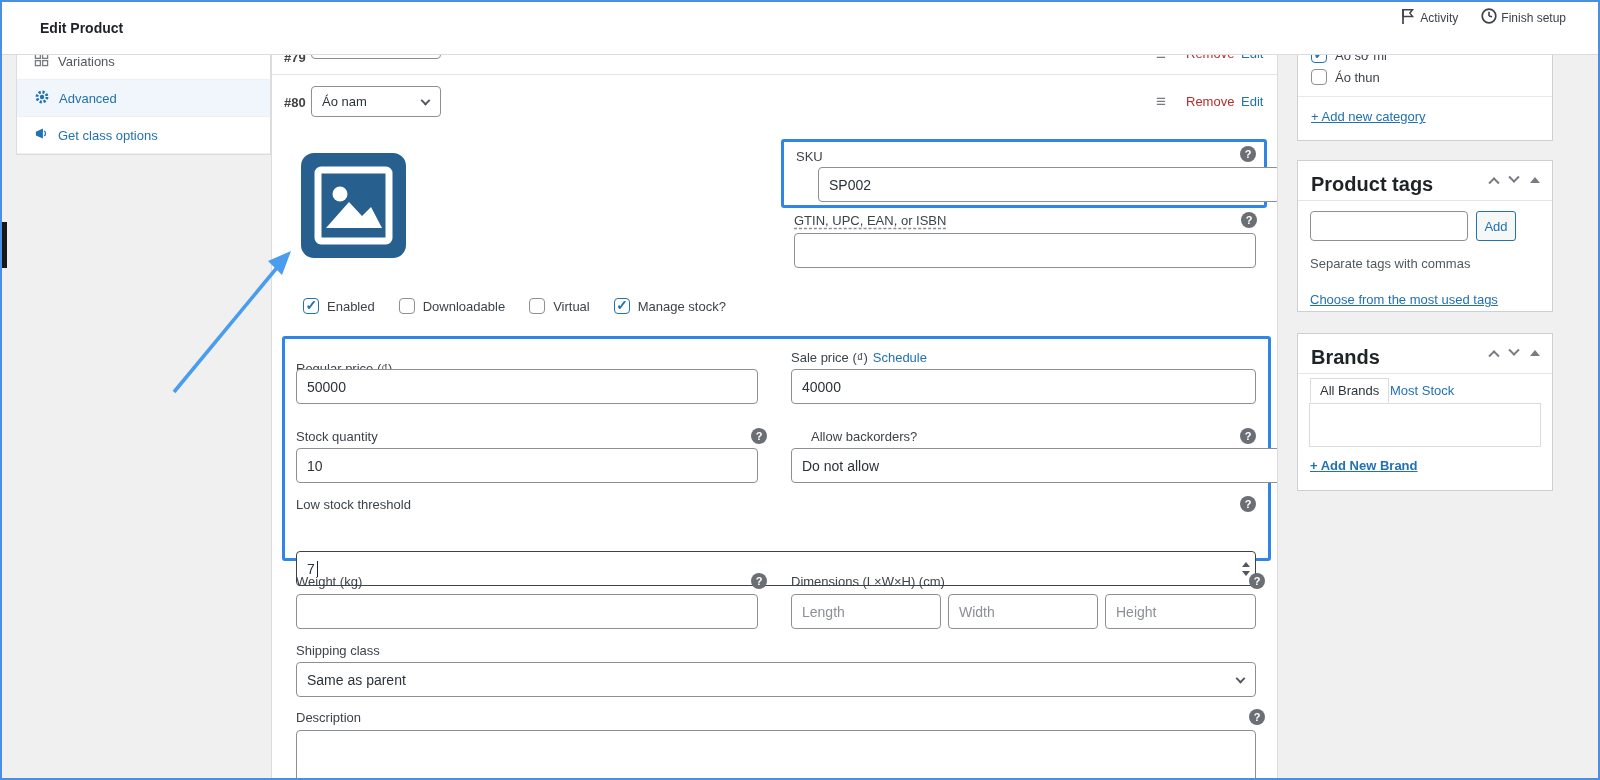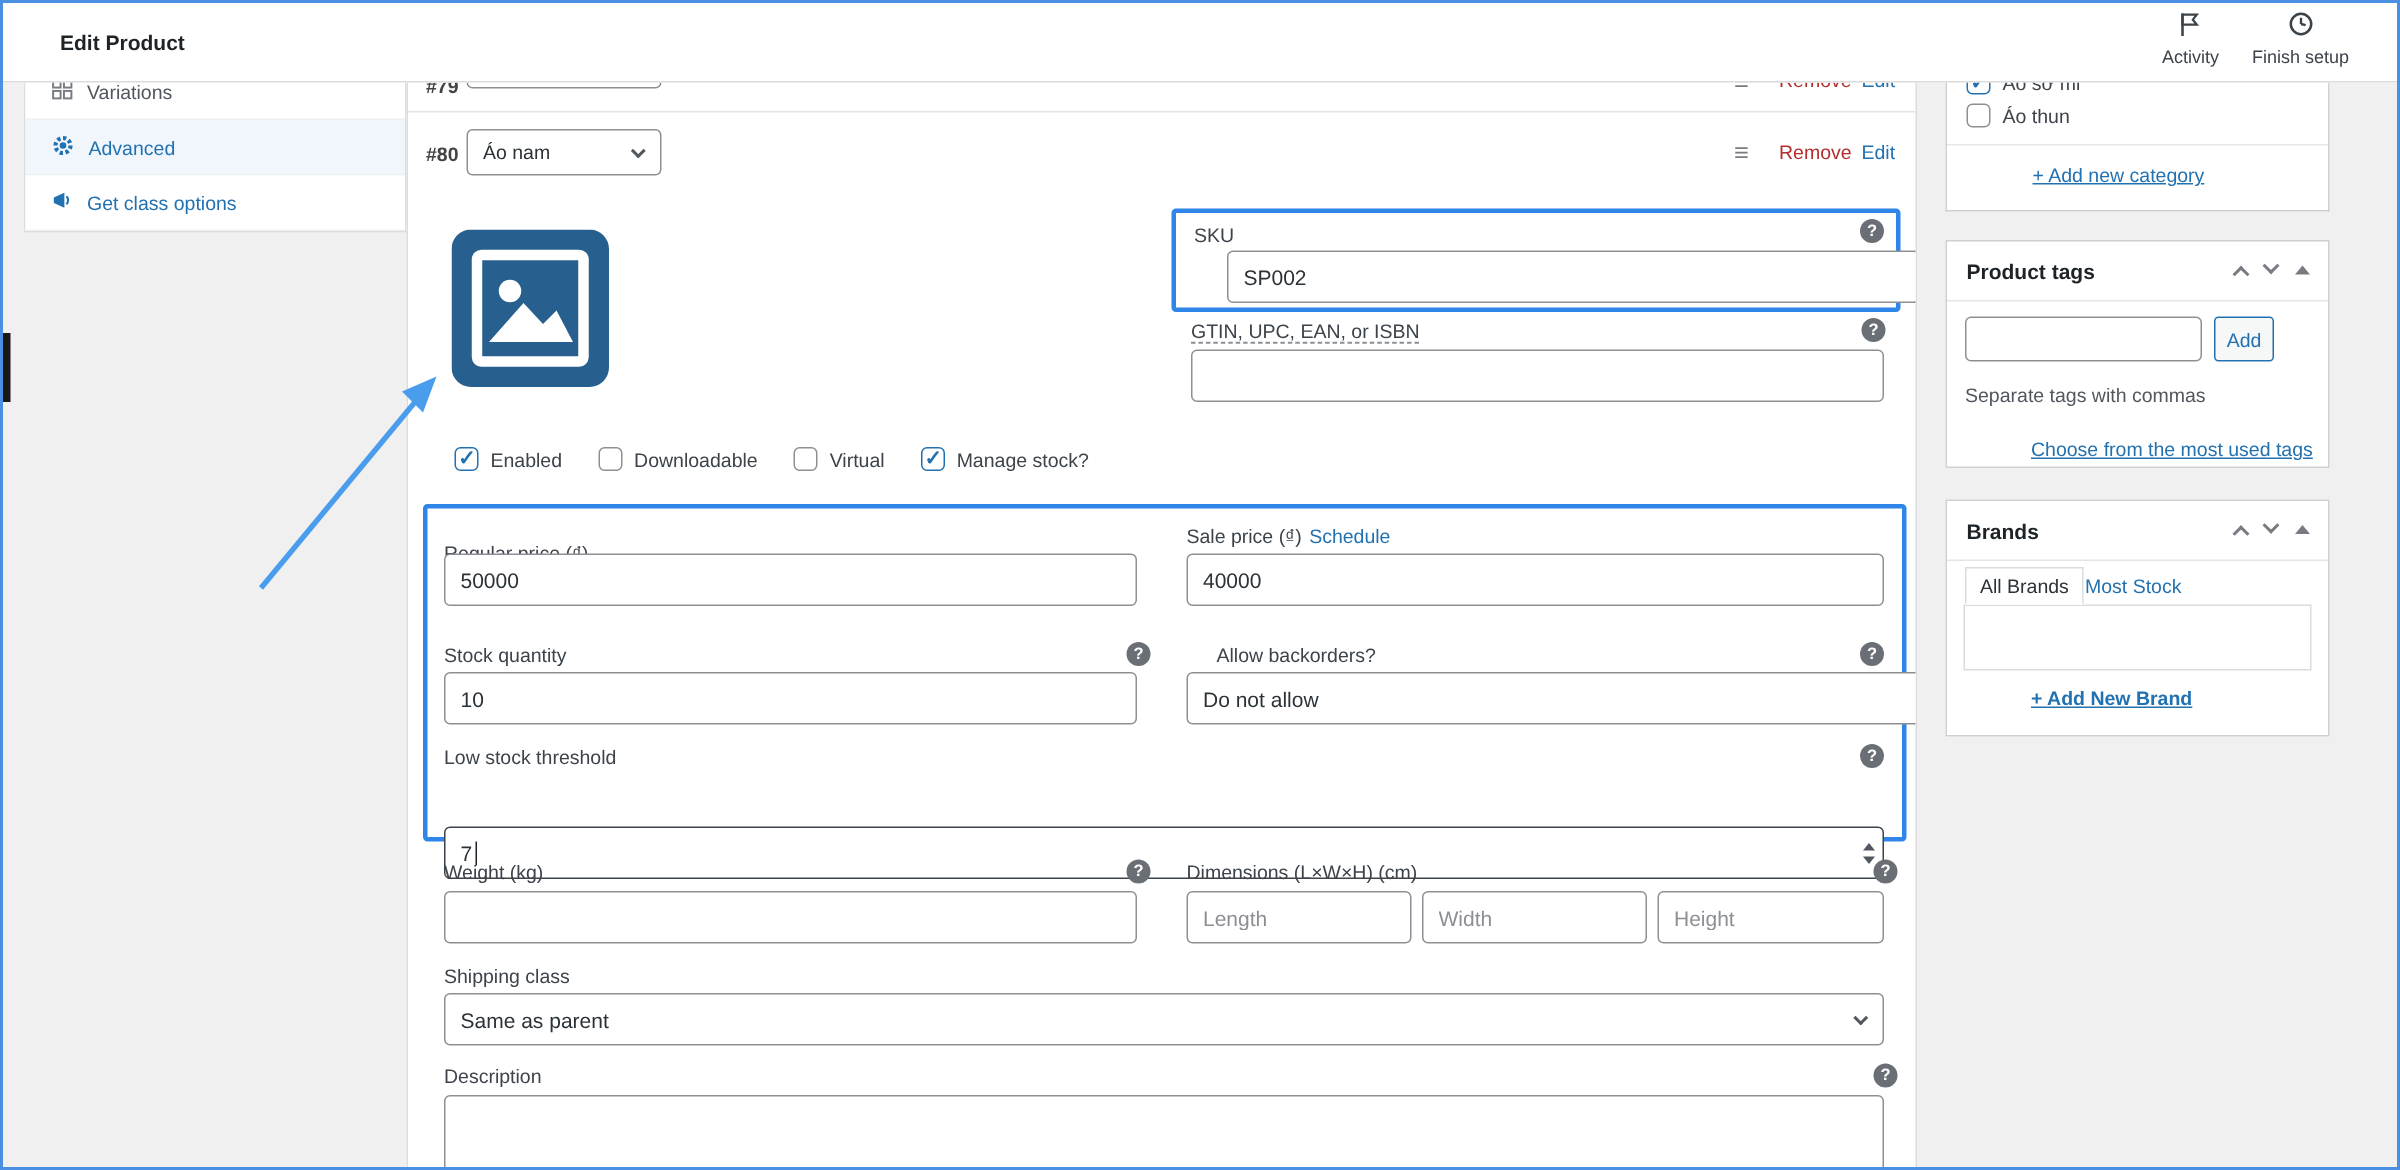--- a/index.html
+++ b/index.html
@@ -11,41 +11,41 @@
   }
   .abs { position:absolute; }
 
   
   .frame { position:absolute; inset:0; border:2px solid #4a8fe2; pointer-events:none; z-index:99; }
 
   
   .topbar { position:absolute; left:0; top:0; width:1600px; height:55px; background:#fff; border-bottom:1px solid #dcdcde; z-index:10; }
   .topbar-title { position:absolute; left:40px; top:20px; font-size:14px; font-weight:bold; color:#1d2327; }
   .topbar-actions { position:absolute; right:34px; top:7px; display:flex; gap:22px; }
-  .topbar-action { display:flex; flex-direction:column; align-items:center; gap:3px; cursor:pointer; }
+  .topbar-action { display:flex; flex-direction:row; align-items:center; gap:3px; cursor:pointer; }
   .topbar-action-label { font-size:12px; color:#3c434a; }
 
   
   .side-tabs { position:absolute; left:16px; top:55px; width:255px; background:#fff; border:1px solid #dcdcde; border-top:none; z-index:5; }
   .side-tab { height:37px; display:flex; align-items:center; gap:9px; padding-left:17px; border-bottom:1px solid #eef0f1; color:#50575e; cursor:pointer; background:#fff; }
   .side-tab.active { background:#f0f6fc; color:#2271b1; }
   .side-tab.blue { color:#2271b1; }
   .side-tab:first-child { margin-top:-12px; }
 
   
   .panel { position:absolute; left:271px; top:55px; width:1007px; height:725px; background:#fff; border-left:1px solid #dcdcde; border-right:1px solid #dcdcde; overflow:hidden; }
 
   .vrow { position:absolute; left:0; width:100%; }
   .vrow-prev { top:-20px; height:40px; border-bottom:1px solid #e2e4e7; }
   .vrow-80 { top:25px; height:45px; }
   .vid { font-weight:bold; color:#444; font-size:13px; }
   .handle { color:#787c82; font-size:17px; line-height:1; cursor:grab; }
   .handle::after { content:"≡"; }
   .link { color:#2271b1; cursor:pointer; text-decoration:none; }
-  .ulink { text-decoration:underline;margin-left:44px; }
+  .ulink { text-decoration:underline; }
   .remove-link { color:#b32d2e; cursor:pointer; }
 
   .lbl { font-size:13px; color:#3c434a; white-space:nowrap; }
   .fld, .sel {
     border:1px solid #8c8f94; border-radius:4px; background:#fff;
     height:35px; font-size:14px; color:#2c3338; padding:0 10px;
     font-family:"Liberation Sans", sans-serif;
   }
   input.fld { outline:none; }
   input.fld::placeholder { color:#8c8f94; opacity:1; }
@@ -65,21 +65,21 @@
   .caret { display:inline-block; width:1px; height:16px; background:#1d2327; margin-left:2px; }
   .spin { position:absolute; right:1px; top:1px; bottom:1px; width:17px; display:flex; flex-direction:column; align-items:center; justify-content:center; gap:4px; cursor:pointer; }
   .tri-up { width:0; height:0; border-left:4px solid transparent; border-right:4px solid transparent; border-bottom:5px solid #50575e; }
   .tri-down { width:0; height:0; border-left:4px solid transparent; border-right:4px solid transparent; border-top:5px solid #50575e; }
 
   .txtarea { border:1px solid #8c8f94; border-radius:4px; background:#fff; }
 
   
   .card { position:absolute; background:#fff; border:1px solid #ccd0d4; width:256px; }
   .card-header { position:relative; height:40px; border-bottom:1px solid #e5e5e5; }
-  .card-title { position:absolute; left:13px; top:12px; font-size:14px; font-weight:600; color:#1d2327; }
+  .card-title { position:absolute; left:13px; top:12px; font-size:20px; font-weight:600; color:#1d2327; }
   .card-icons { position:absolute; right:12px; top:15px; display:flex; align-items:center; gap:12px; }
   .chev-up, .chev-dn { width:8px; height:8px; border-right:2px solid #787c82; border-bottom:2px solid #787c82; cursor:pointer; }
   .chev-up { transform:rotate(-135deg) translate(-2px,-2px); }
   .chev-dn { transform:rotate(45deg) translate(-2px,-2px); }
   .tri-toggle { width:0; height:0; border-left:5px solid transparent; border-right:5px solid transparent; border-bottom:6px solid #787c82; cursor:pointer; }
 
   .btn-secondary { background:#f6f7f7; border:1px solid #2271b1; color:#2271b1; border-radius:3px; height:30px; font-size:13px; font-family:"Liberation Sans", sans-serif; cursor:pointer; }
   .tab-box { position:absolute; border:1px solid #dcdcde; border-bottom:1px solid #fff; background:#fff; padding:4px 9px; font-size:13px; color:#2c3338; z-index:2; cursor:pointer; }
   .muted { color:#50575e; }
 

